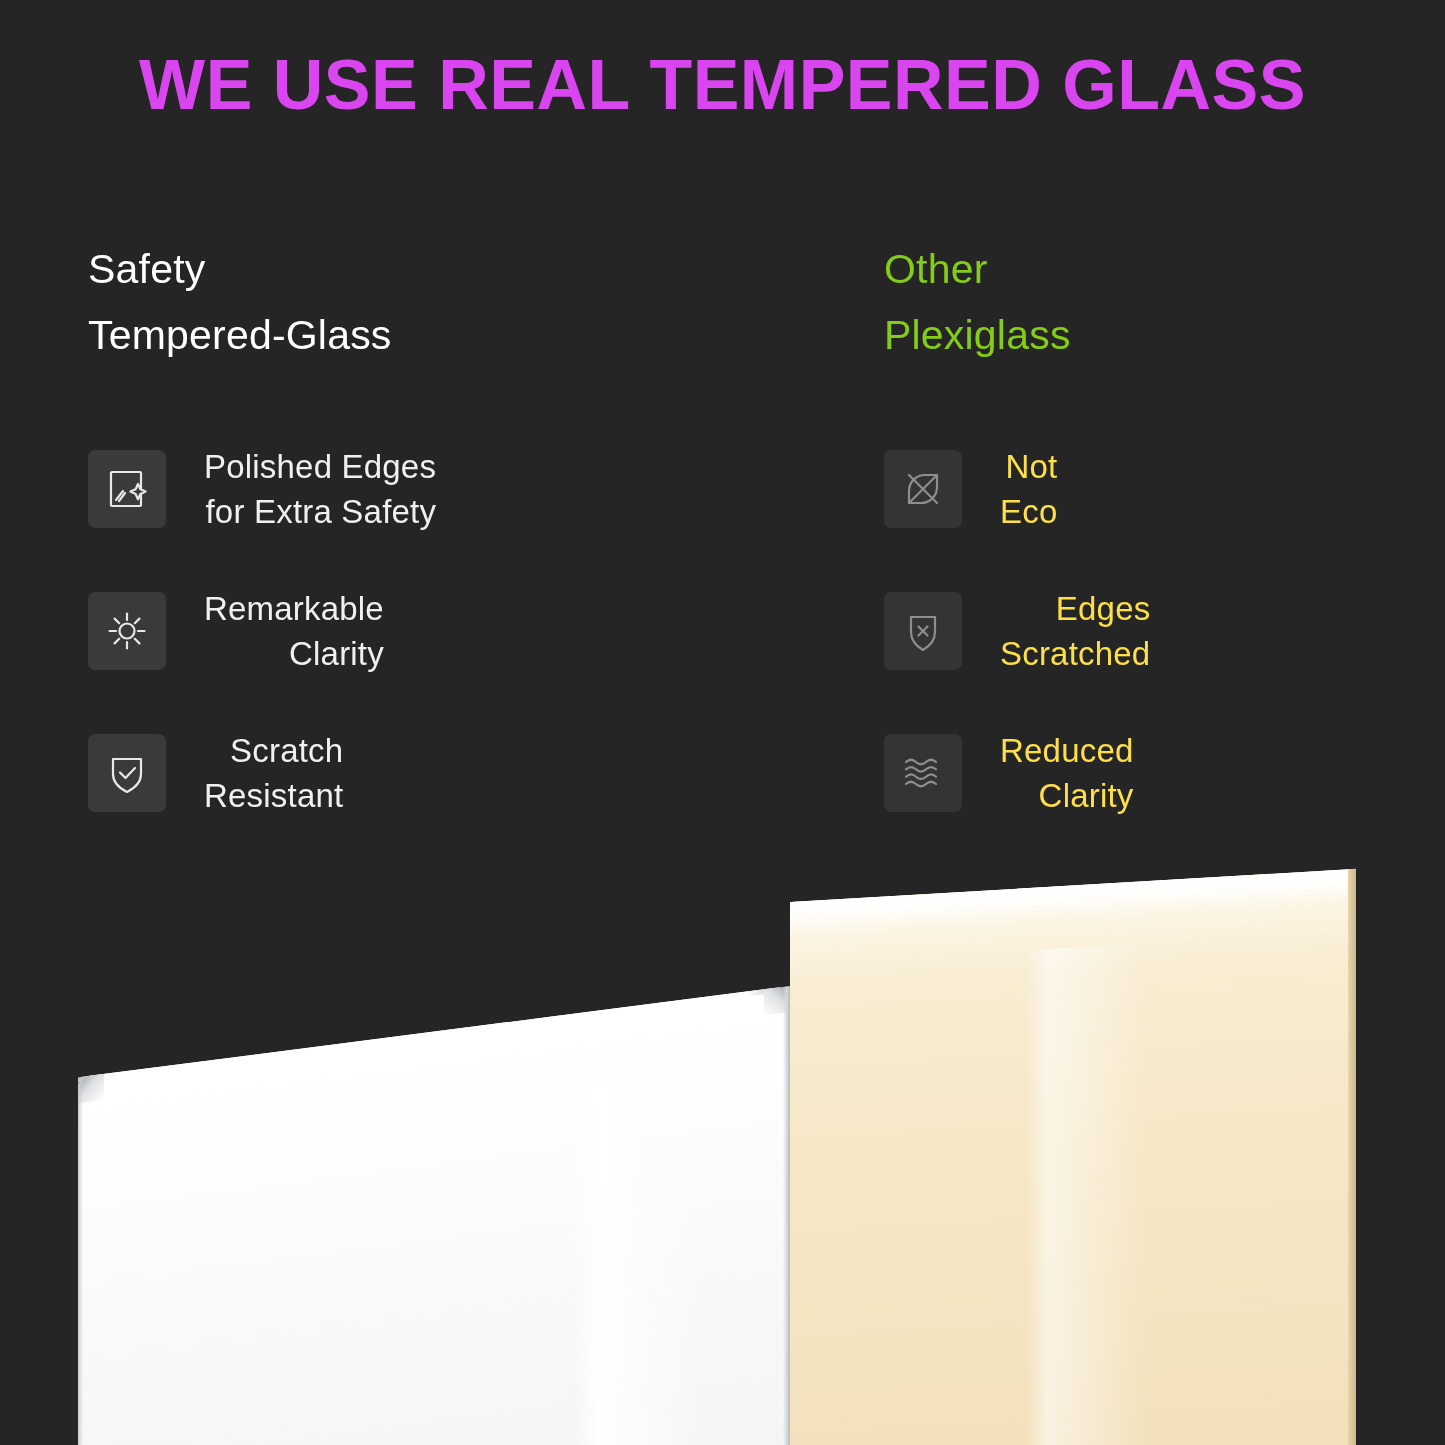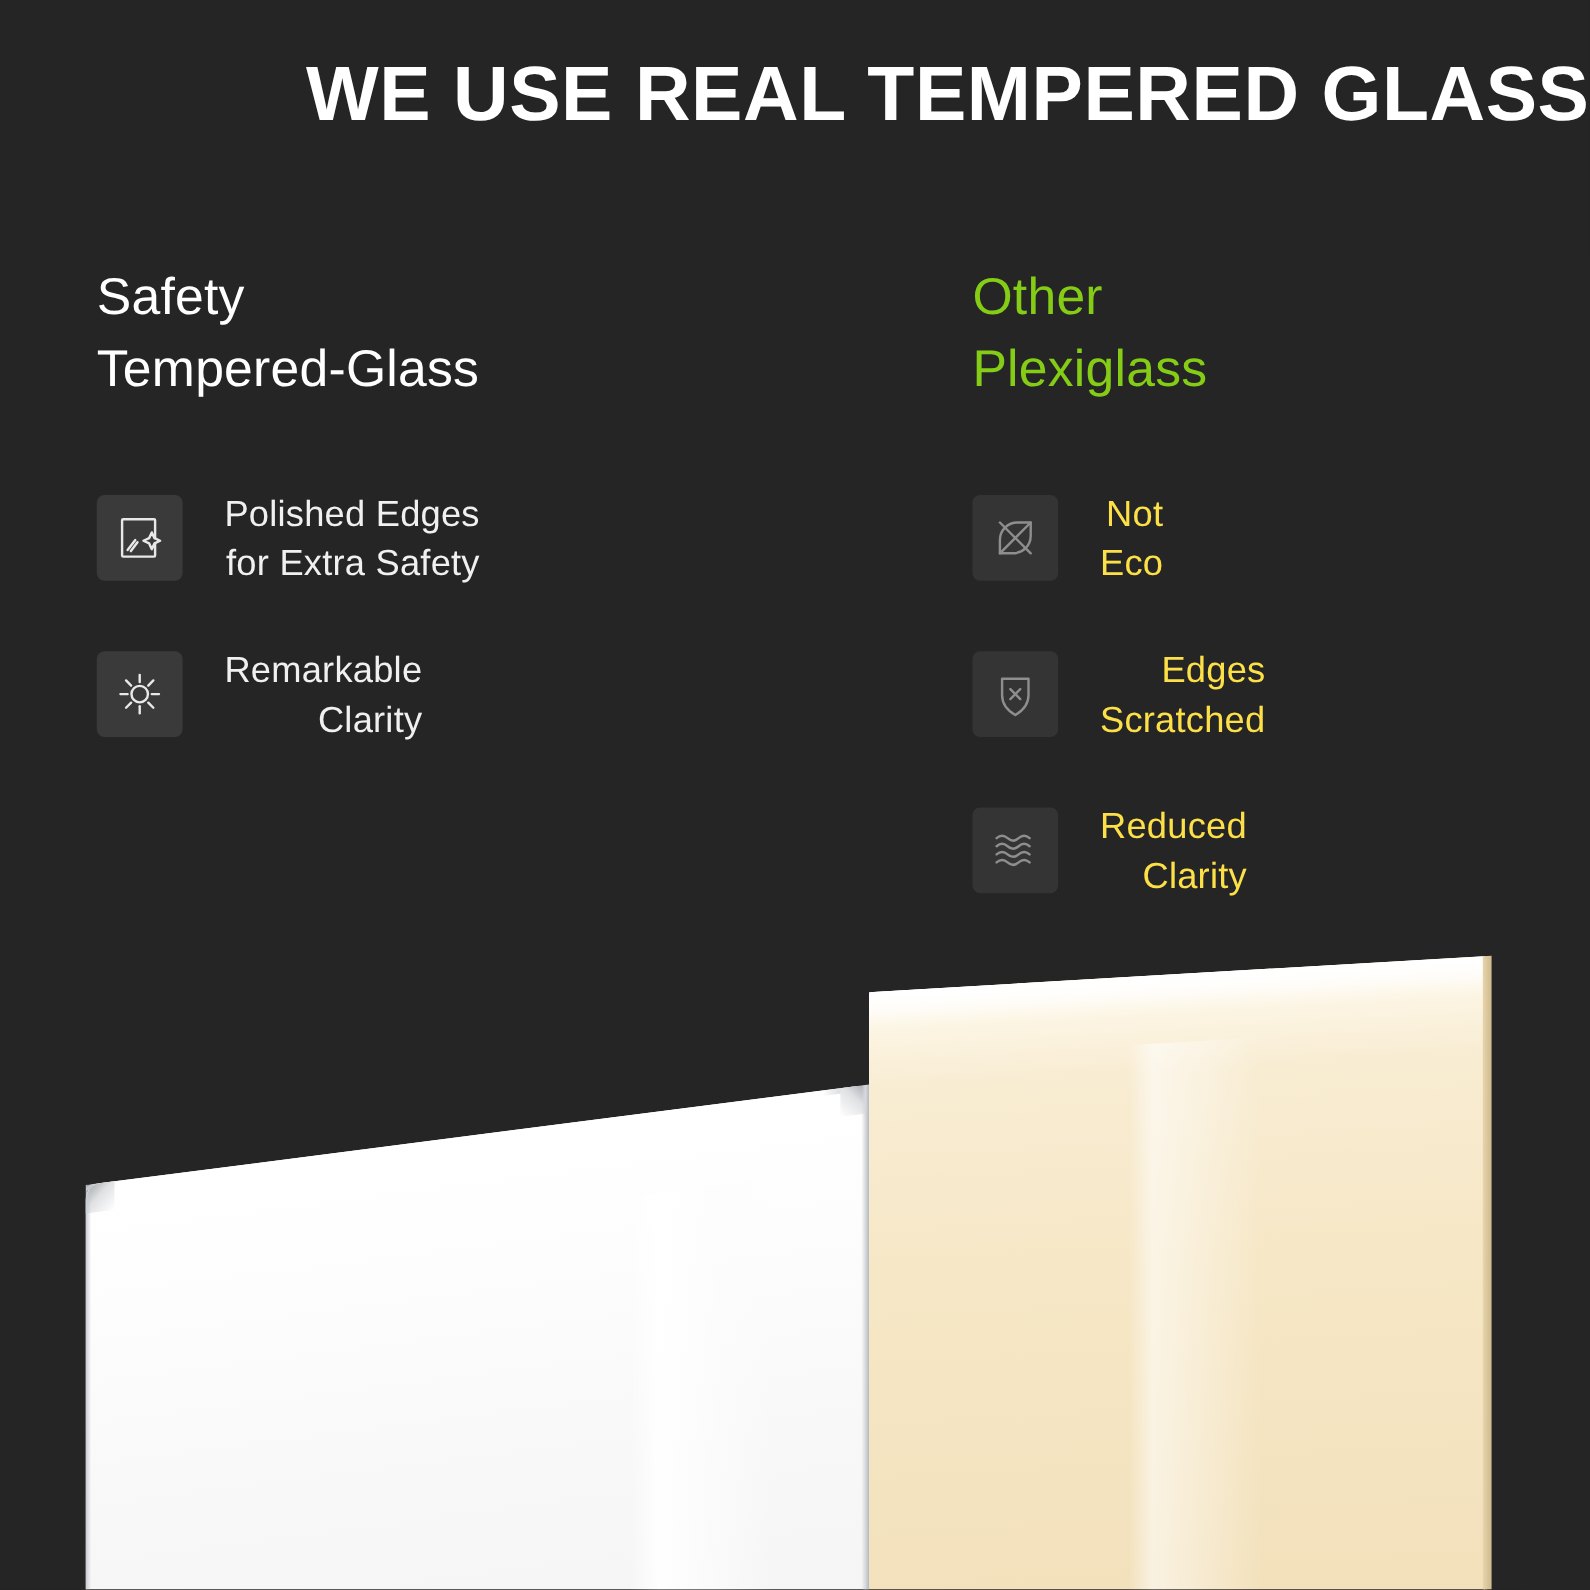--- a/index.html
+++ b/index.html
@@ -7,35 +7,35 @@
     width:1445px; height:1445px;
     background:#252525;
     font-family:"Liberation Sans", sans-serif;
     overflow:hidden;
   }
   .page{ position:relative; width:1445px; height:1445px; background:#252525; overflow:hidden; }
 
   
   .headline{
     position:absolute; left:0; top:44px; width:1445px;
-    text-align:right;
+    text-align:center;
     font-size:70px; line-height:82px;
     font-weight:700;
     letter-spacing:0.5px;
-    color:#ffffff;
+    color:#d946ef;
     white-space:nowrap;
   }
 
   
   .col{ position:absolute; top:236px; }
   .col-left{ left:88px; width:760px; }
   .col-right{ left:884px; width:520px; }
 
   .col-title{
-    font-size:47px; line-height:66px;
+    font-size:41px; line-height:66px;
     font-weight:400;
     letter-spacing:0.2px;
   }
   .col-title .l2{ display:block; }
   .col-left .col-title{ color:#ffffff; }
   .col-right .col-title{ color:#84cc16; }
 
   
   .features{ position:absolute; top:214px; left:0; width:100%;text-align:right; }
   .feature{
@@ -180,20 +180,30 @@
             <path d="M9.6 9.6 L14.2 14.2"></path>
               <path d="M29.8 29.8 L34.4 34.4"></path>
             <path d="M34.4 9.6 L29.8 14.2"></path>
               <path d="M14.2 29.8 L9.6 34.4"></path>
           </svg>
         </div>
         <div class="feat-label">Remarkable
 Clarity</div>
       </div>
 
+      <div class="feature">
+        <div class="icon-box">
+          <svg width="44" height="44" viewBox="0 0 44 44" fill="none" stroke-width="2.2" stroke-linecap="round" stroke-linejoin="round">
+            <path d="M8 8 h28 v15 c0 9 -7 14.5 -14 18 c-7 -3.5 -14 -9 -14 -18 z"></path>
+            <path d="M15 21.5 l5.5 5.5 L30 17"></path>
+          </svg>
+        </div>
+        <div class="feat-label">Scratch
+Resistant</div>
+      </div>
 
     </div>
   </div>
 
   <div class="col col-right">
     <div class="col-title">
       <span class="l1">Other</span>
       <span class="l2">Plexiglass</span>
     </div>
 

